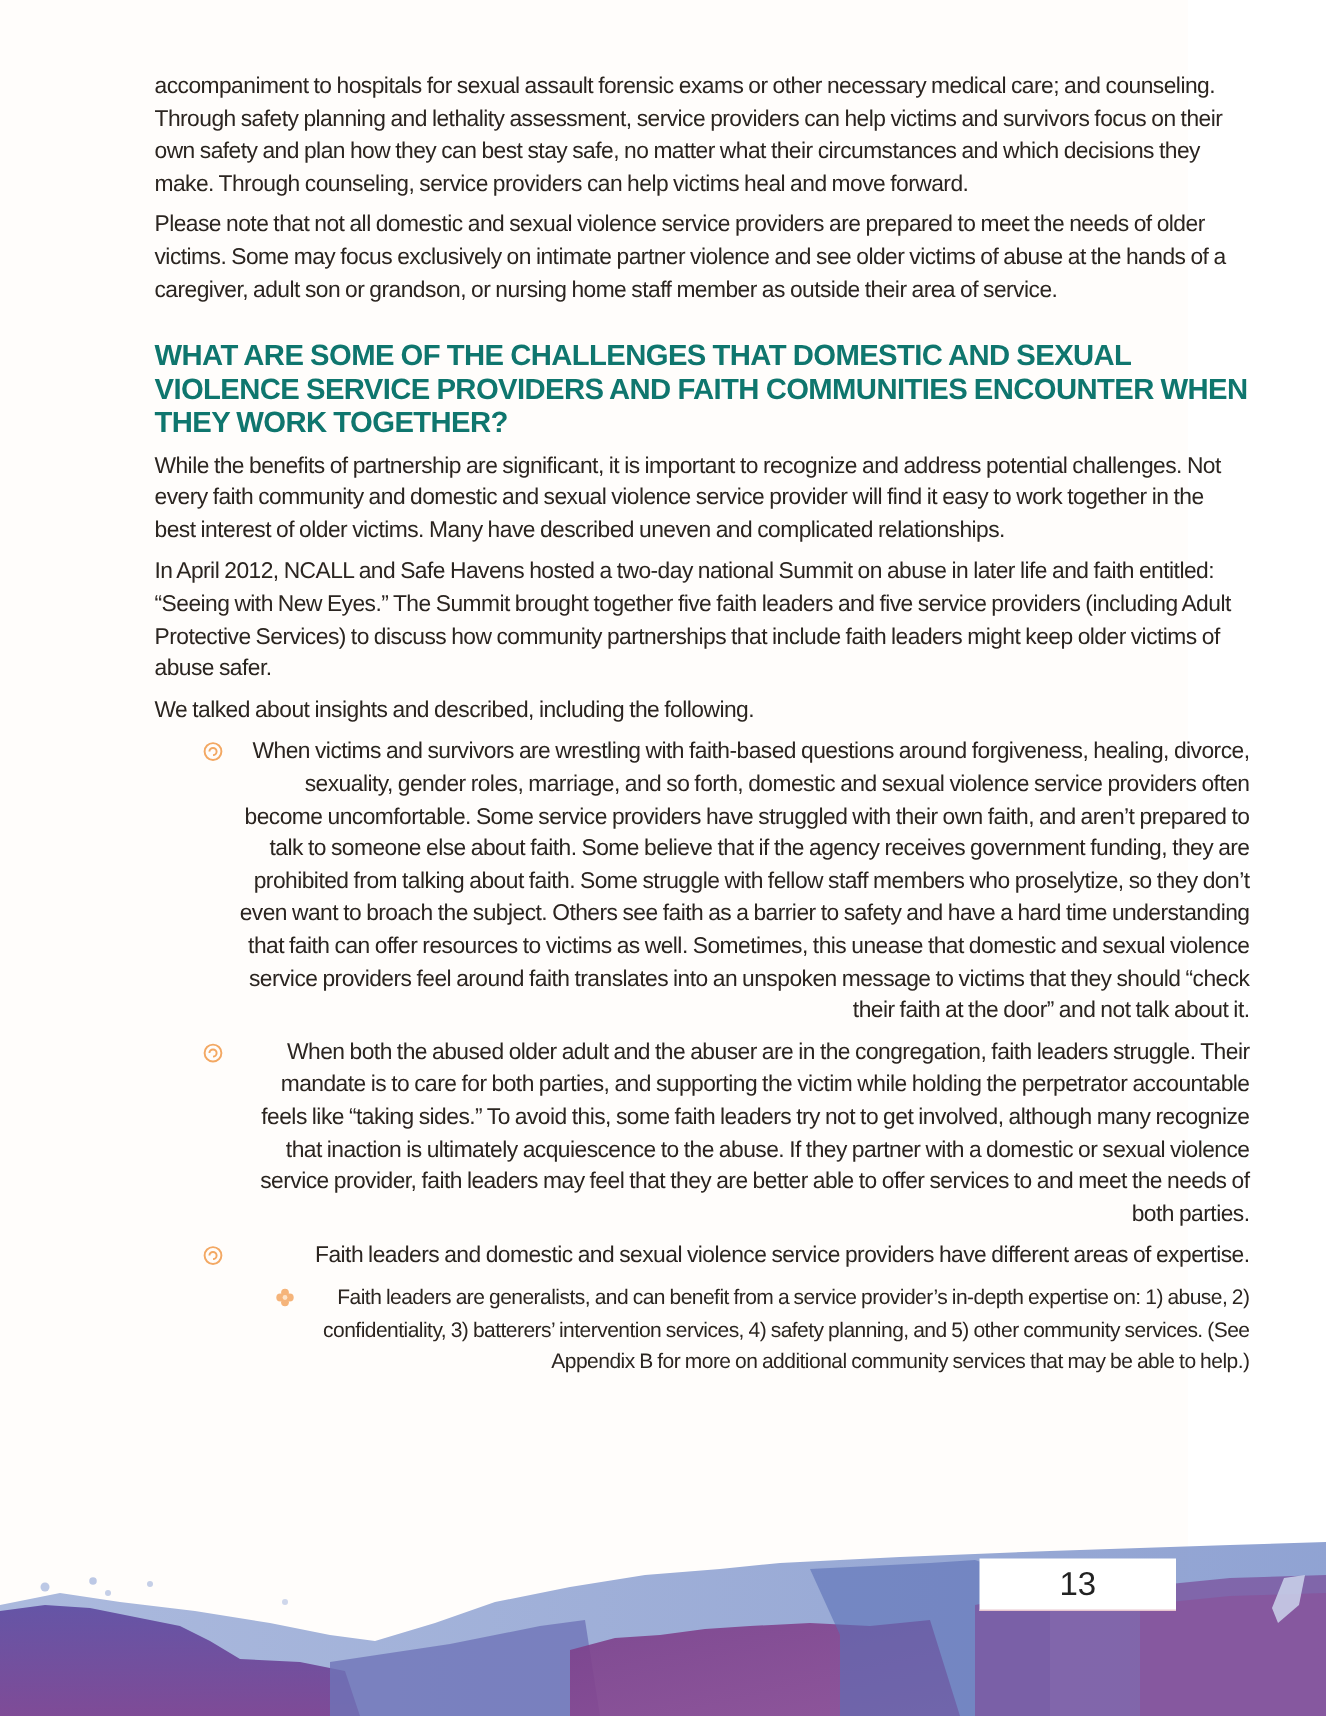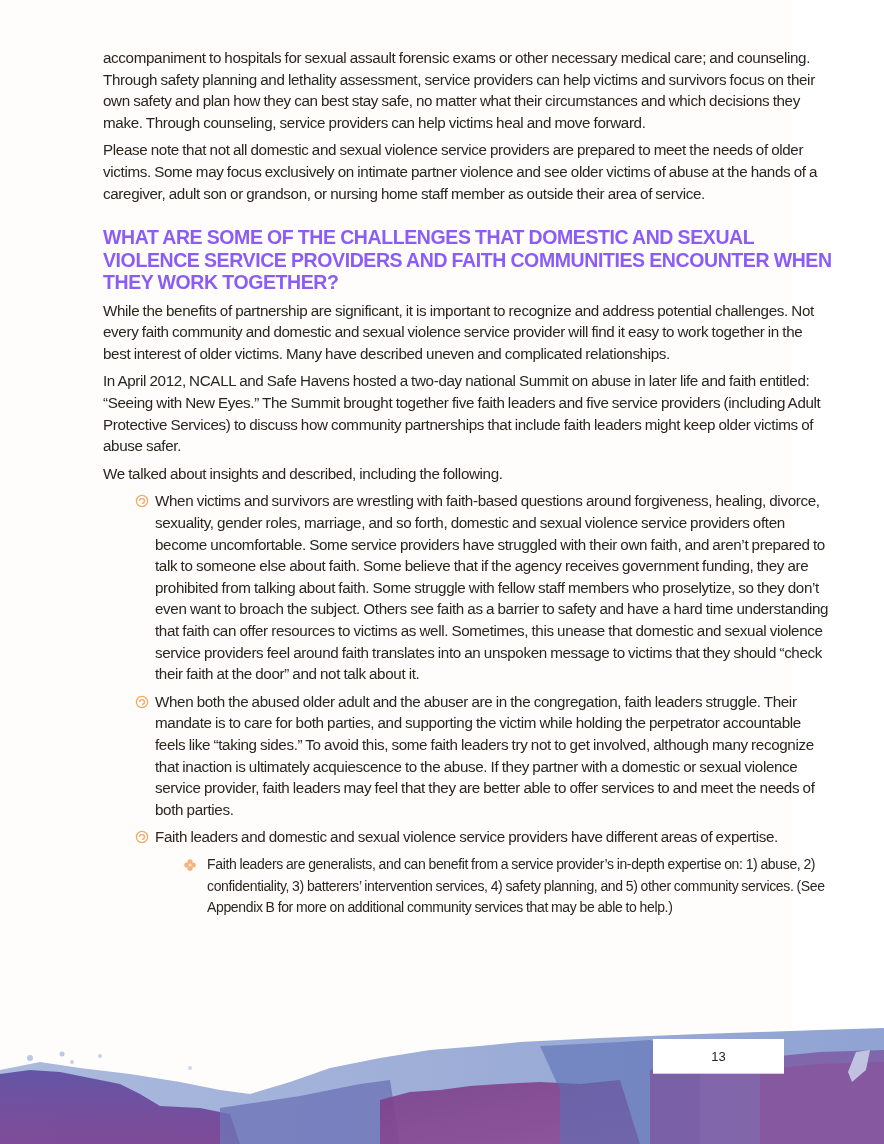--- a/index.html
+++ b/index.html
@@ -29,39 +29,40 @@
       margin-bottom: 6px;
       color: #2b2520;
     }
     .heading {
       font-family: "Liberation Sans", sans-serif;
       font-weight: bold;
       font-size: 19.5px;
       line-height: 22.5px;
       letter-spacing: -0.4px;
       word-spacing: -0.5px;
-      color: #8b5cf6;
+      color: #0f766e;
       margin-top: 22px;
       margin-bottom: 6px;
       text-transform: uppercase;
     }
     .bullets {
       list-style: none;
       margin-left: 32px;
       margin-top: 2px;
     }
     .bullet {
       position: relative;
       padding-left: 20px;
       font-size: 15.2px;
       line-height: 21.6px;
       letter-spacing: -0.35px;
       word-spacing: -0.5px;
       margin-bottom: 6px;
       color: #2b2520;
+      text-align: right;
     }
     .bullet-icon {
       position: absolute;
       left: 0; top: 4px;
       width: 14px; height: 14px;
     }
     .sub-bullets {
       list-style: none;
       margin-left: 28px;
       margin-top: 6px;
@@ -86,21 +87,21 @@
       width: 884px; height: 134px;
     }
     .page-number-box {
       position: absolute;
       left: 653px; top: 1039px;
       width: 131px; height: 35px;
       background: #ffffff;
       display: flex;
       align-items: center;
       justify-content: center;
-      font-size: 13px;
+      font-size: 22px;
       color: #222;
       border-bottom: 1px solid #e7c6cf;
     }
   </style>
 </head>
 <body>
 
 <div class="page">
 
   <div class="content">

